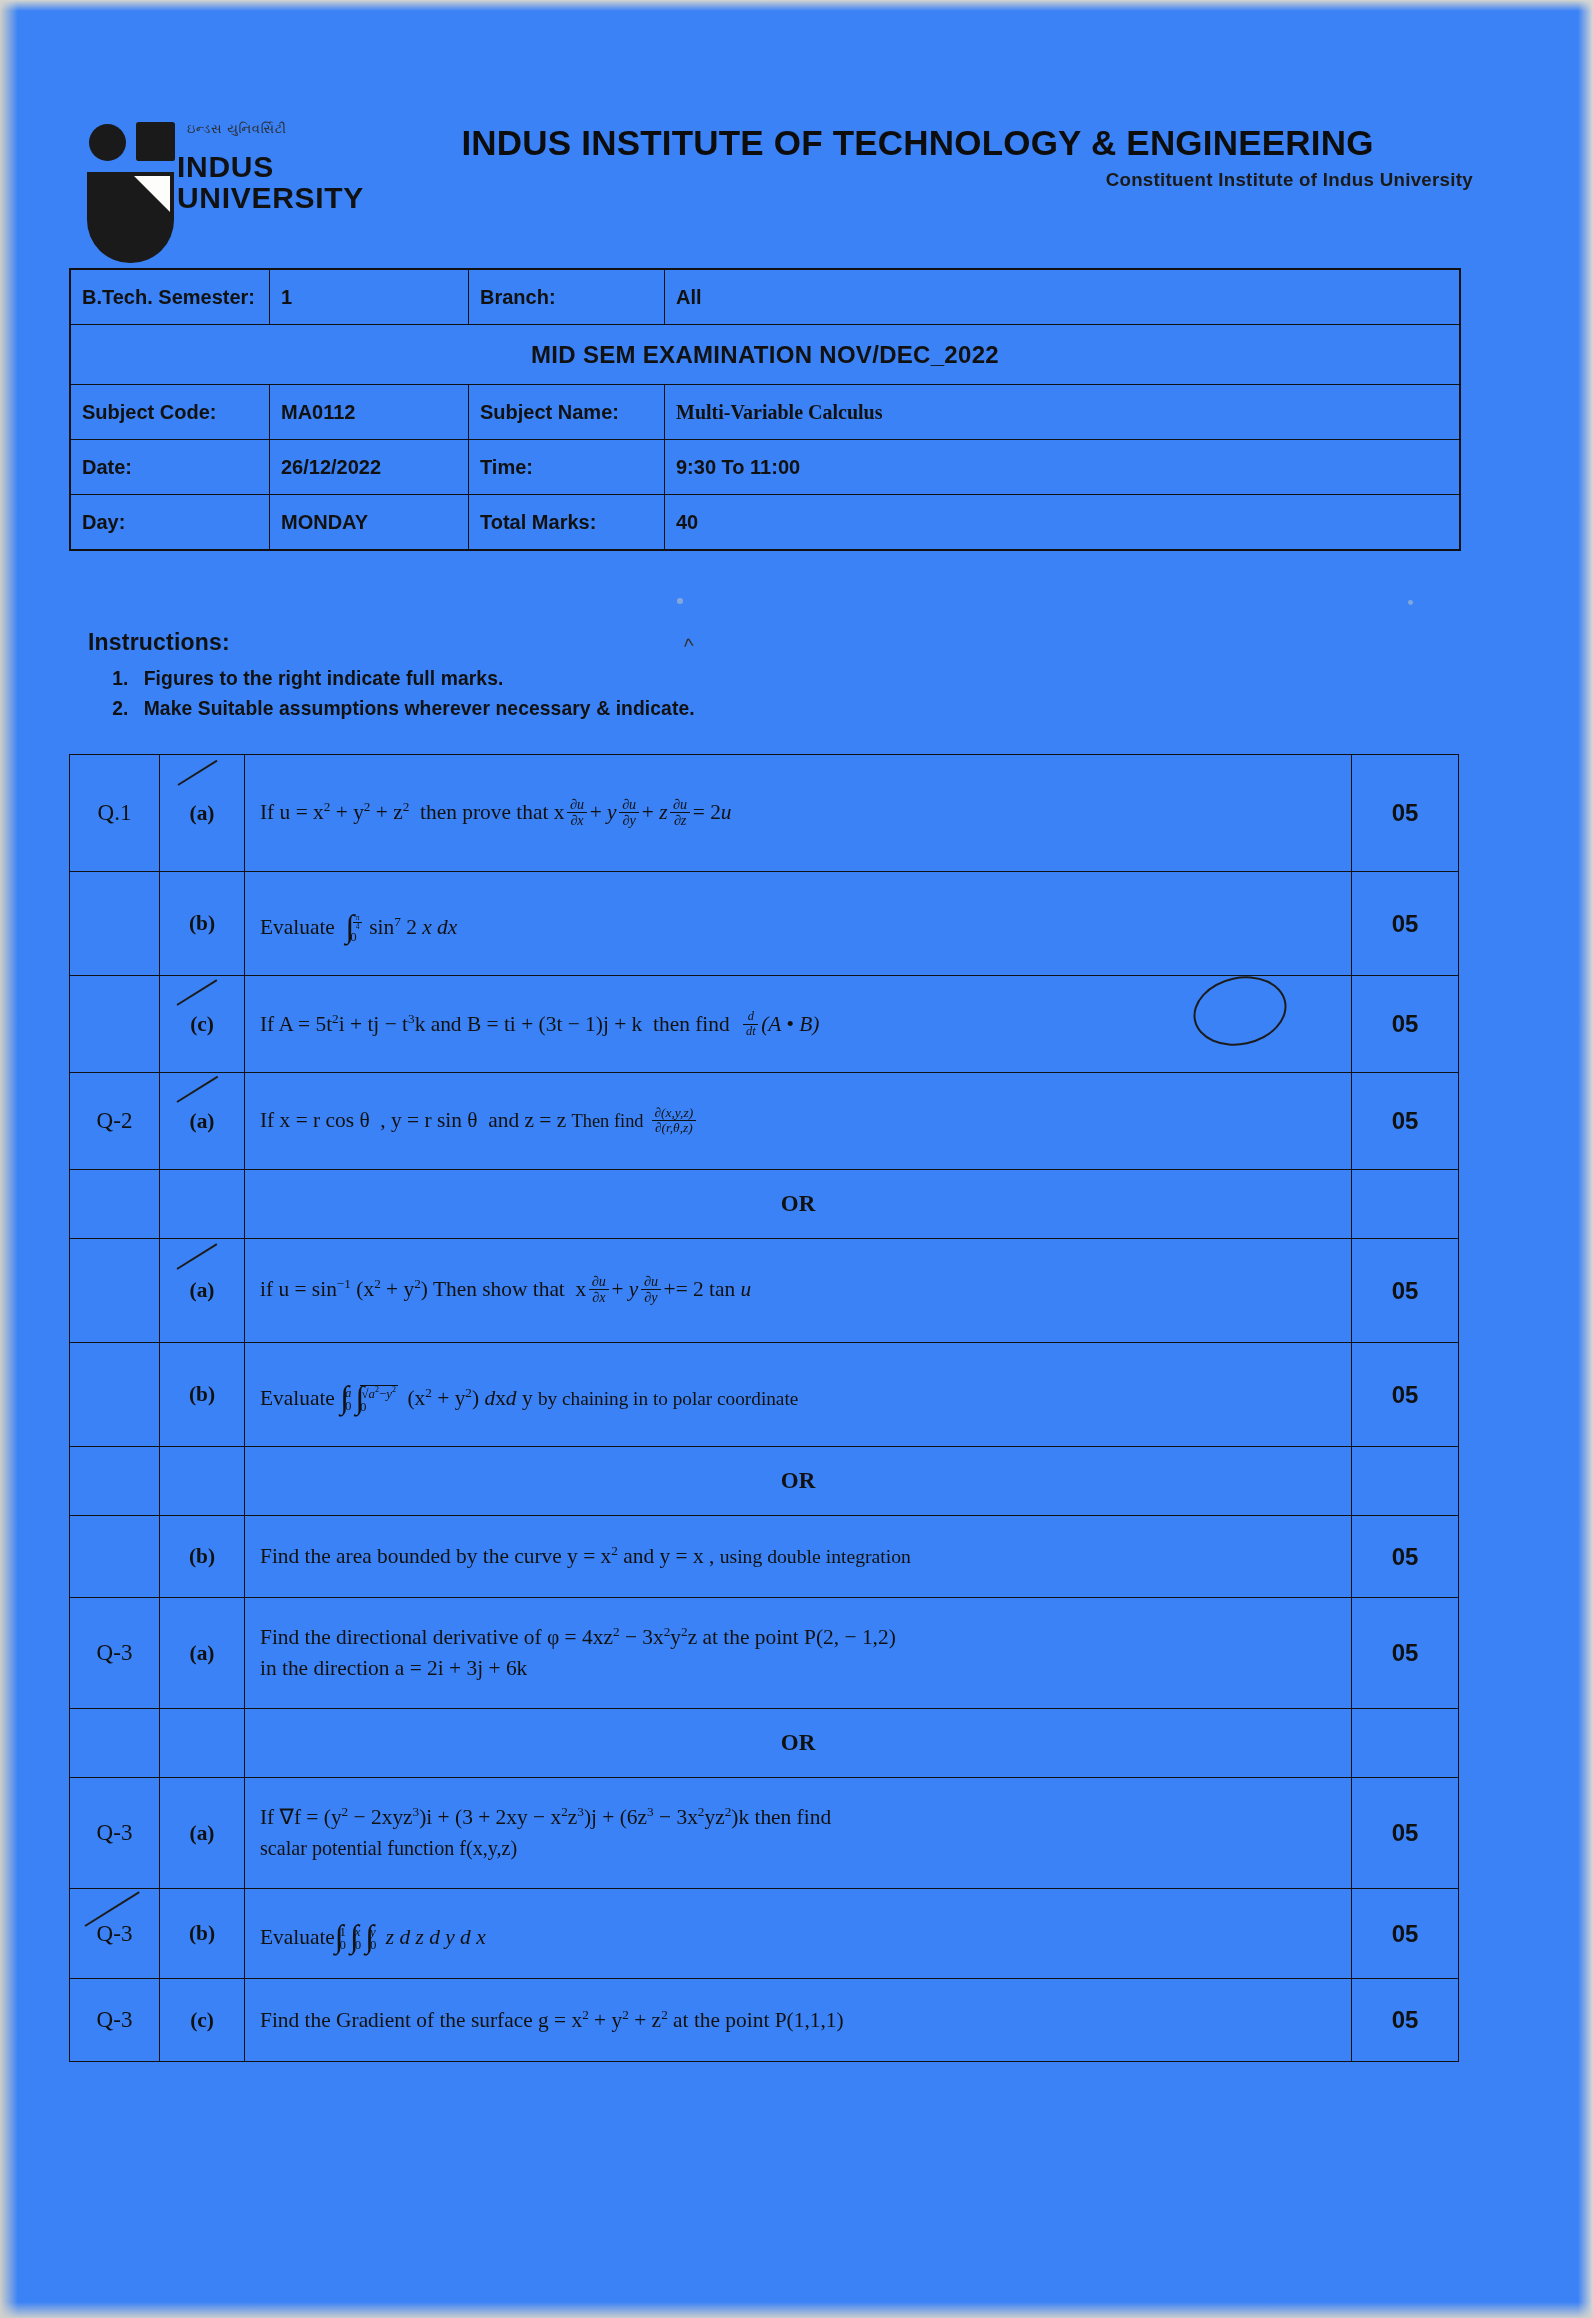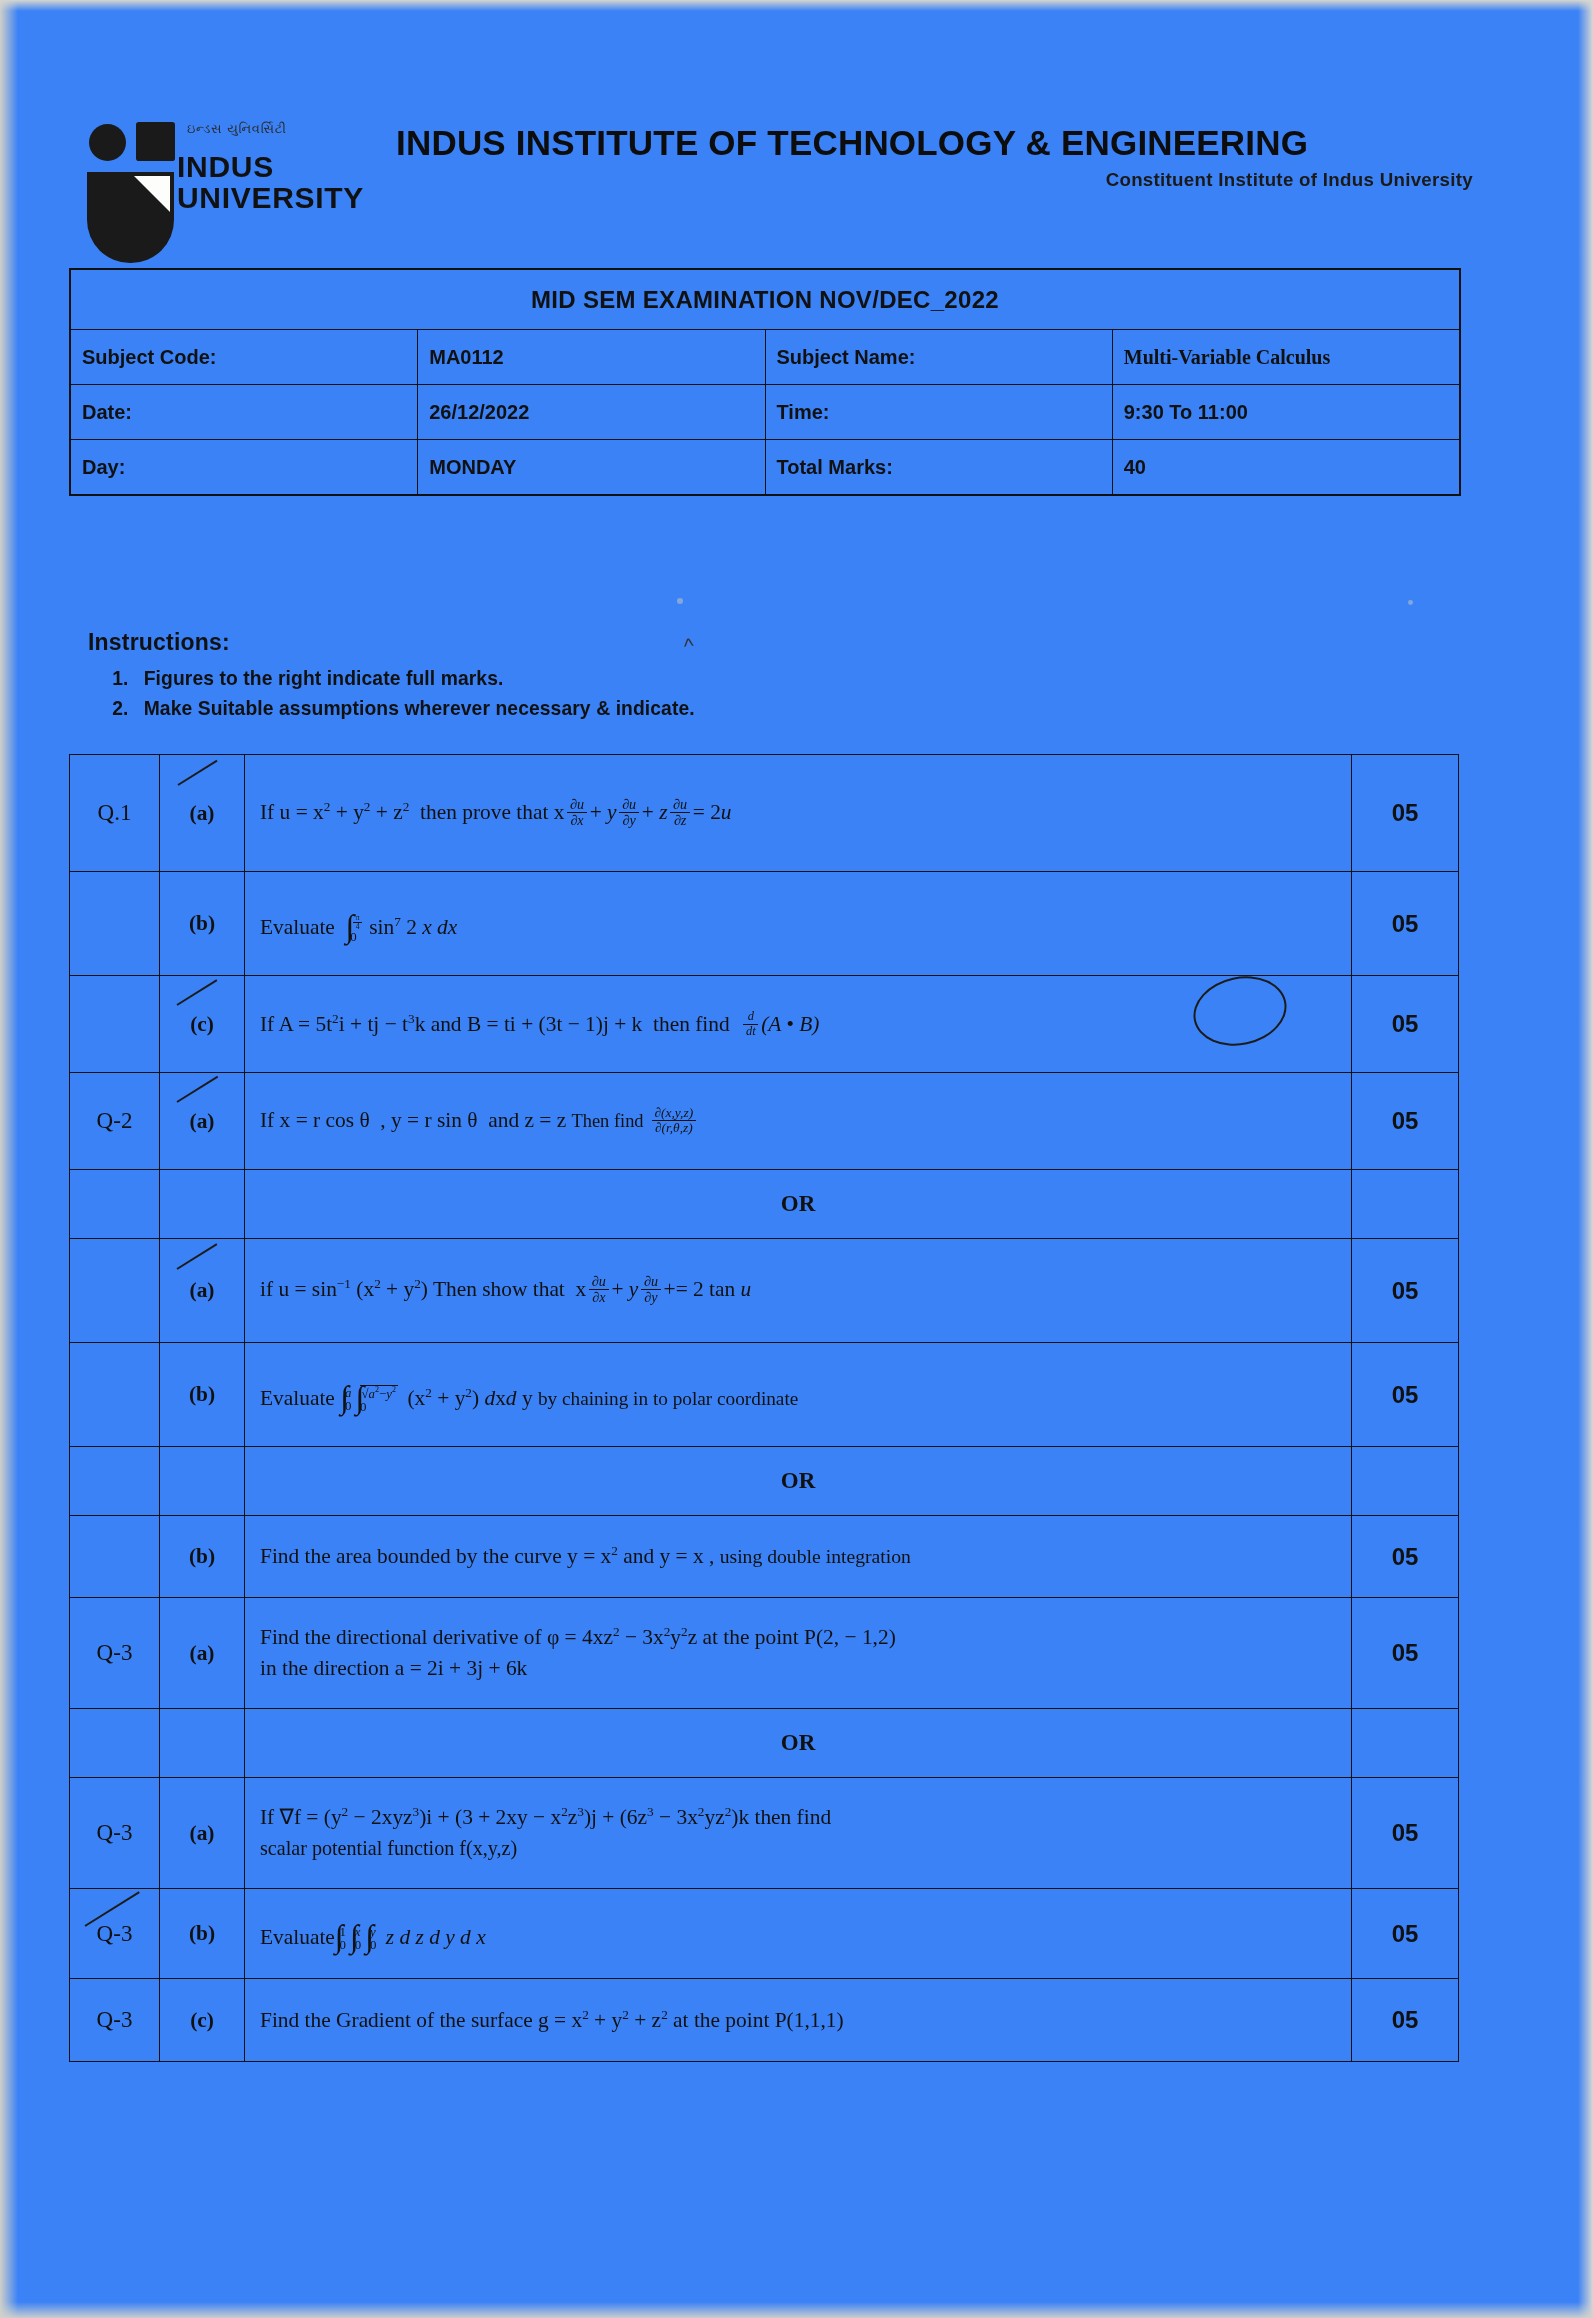--- a/index.html
+++ b/index.html
@@ -33,22 +33,22 @@
      background:#1a1a1a;border-radius:2.8px;}
   .logo .shield{position:absolute;left:4.1px;top:54px;width:87px;height:91px;
      background:#1a1a1a;border-radius:0 0 43px 43px;}
   .logo .notch{position:absolute;left:51px;top:58px;width:0;height:0;
      border-left:36px solid transparent;border-top:36px solid #fdfdfb;}
   .logo-word{position:absolute;left:94px;top:41px;font-weight:bold;
      font-size:30px;letter-spacing:0.7px;line-height:1.02;color:#111;}
   .logo-word .l2{display:block;font-size:30px;}
   .logo-script{position:absolute;left:104px;top:9.7px;font-size:13px;
      color:#2a2a2a;letter-spacing:0.7px;font-family:"DejaVu Sans",sans-serif;}
-  .inst-title{position:absolute;left:313px;top:12.4px;width:1071px;
-     font-size:35px;font-weight:bold;letter-spacing:0.2px;
+  .inst-title{position:absolute;left:299px;top:12.4px;width:1071px;
+     text-align:center;font-size:35px;font-weight:bold;letter-spacing:0.2px;
      color:#0d0d0d;white-space:nowrap;}
   .inst-sub{position:absolute;left:330px;top:58px;width:1071px;
      text-align:right;font-size:18.7px;font-weight:bold;color:#1a1a1a;
      letter-spacing:0.3px;padding-right:11px;box-sizing:border-box;}
 
   
   .info{position:absolute;left:69px;top:268px;width:1390px;
      border:1.4px solid #111;border-collapse:collapse;}
   .info table{width:100%;border-collapse:collapse;table-layout:fixed;}
   .info td{border:1.4px solid #111;padding:7px 11px;font-size:20px;
@@ -127,20 +127,26 @@
       <span>INDUS</span>
       <span class="l2">UNIVERSITY</span>
     </div>
     <div class="inst-title">INDUS INSTITUTE OF TECHNOLOGY &amp; ENGINEERING</div>
     <div class="inst-sub">Constituent Institute of Indus University</div>
   </div>
 
   <div class="info">
     <table>
       <tbody>
+          <tr>
+        <td class="c1">B.Tech. Semester:</td>
+        <td class="c2">1</td>
+        <td class="c3">Branch:</td>
+        <td>All</td>
+      </tr>
       <tr class="examtitle">
         <td colspan="4">MID SEM EXAMINATION NOV/DEC_2022</td>
       </tr>
       <tr>
         <td class="c1">Subject Code:</td>
         <td class="c2">MA0112</td>
         <td class="c3">Subject Name:</td>
         <td class="subjname">Multi-Variable Calculus</td>
       </tr>
       <tr>

